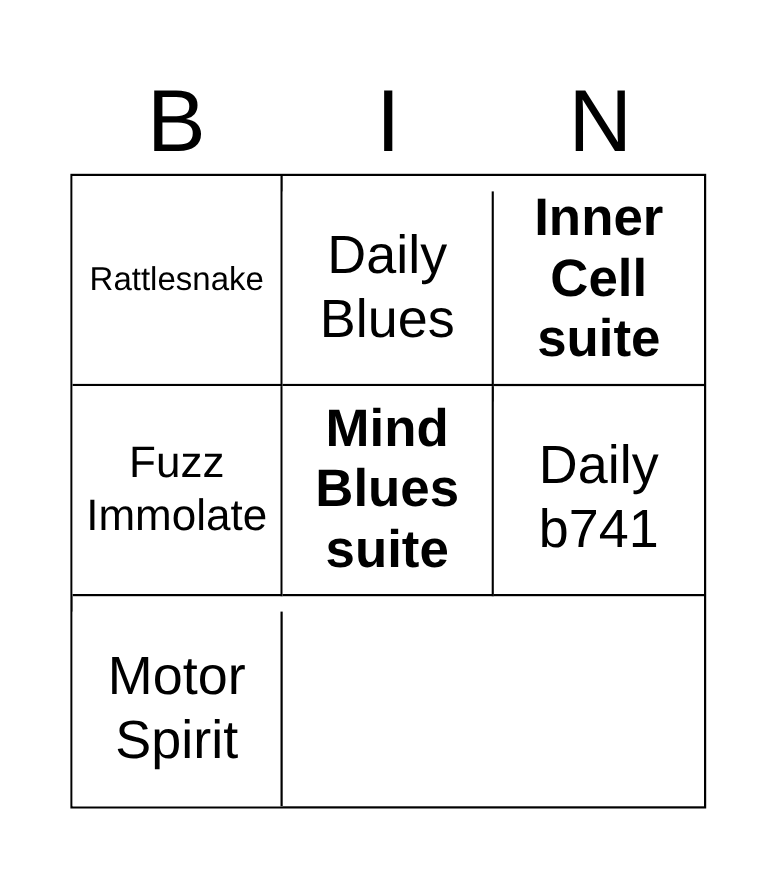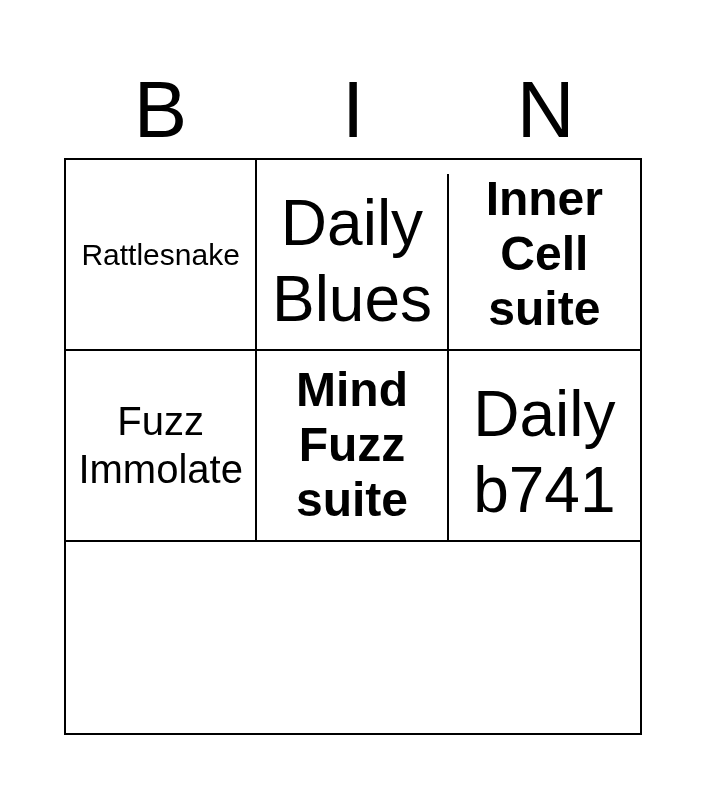--- a/index.html
+++ b/index.html
@@ -65,35 +65,36 @@
     cursor: pointer;
     background: #ffffff;
   }
   .cell:nth-child(3n) { border-right: none; }
   .cell:nth-child(n+7) { border-bottom: none; }
 
   .size-xs { font-size: 30px; }
   .size-sm { font-size: 32px; }
   .size-md { font-size: 40px; }
   .size-lg { font-size: 48px; line-height: 1.14; font-weight: bold; }
-  .size-xl { font-size: 64px; margin-top: 14px; }
+  .size-xl { font-size: 49px; margin-top: 14px; }
 </style>
 </head>
 <body>
 
 <div class="page">
 
   <div class="bingo-header">
     <div class="header-letter">B</div>
     <div class="header-letter">I</div>
     <div class="header-letter">N</div>
   </div>
 
   <div class="bingo-grid">
     <div class="cell size-xs">Rattlesnake</div>
     <div class="cell size-xl">Daily Blues</div>
     <div class="cell size-lg">Inner Cell suite</div>
     <div class="cell size-md">Fuzz Immolate</div>
-    <div class="cell size-lg">Mind Fuzz suite</div>
+    <div class="cell size-lg">Mind Blues suite</div>
     <div class="cell size-xl">Daily b741</div>
+    <div class="cell size-xl">Motor Spirit</div>
   </div>
 
 </div>
 
 </body></html>

